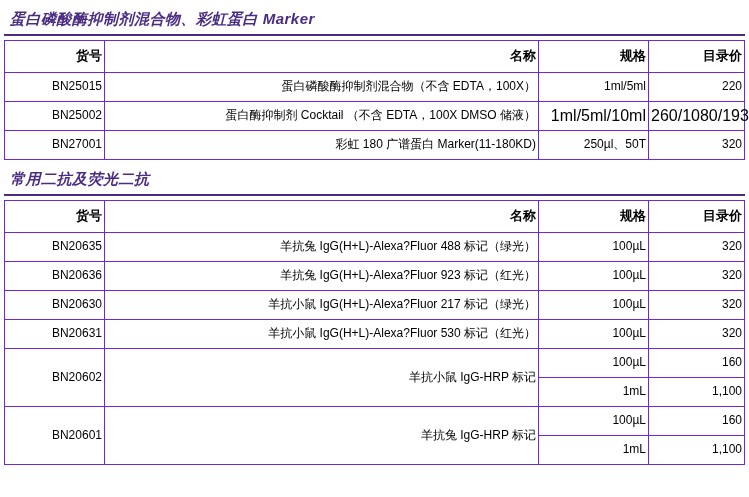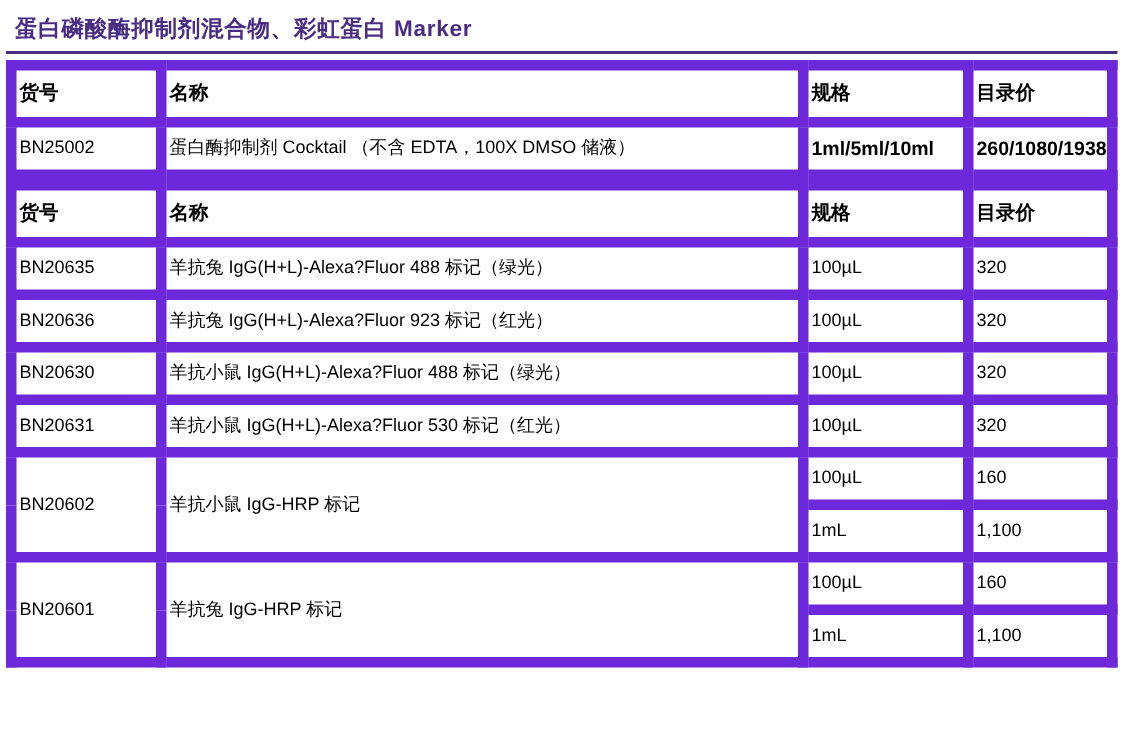--- a/index.html
+++ b/index.html
@@ -14,47 +14,48 @@
   .page{width:749px;height:497px;position:relative;box-sizing:border-box;padding:6px 4px 0 4px;}
 
   .section-title{
     color:#4a2d83;
     font-weight:bold;
     font-size:15px;
     letter-spacing:0.5px;
     padding:4px 6px 5px 6px;
     border-bottom:2px solid #4a2d83;
     margin:0 0 4px 0;
+    font-style:italic;
   }
   .section-title.second{margin-top:6px;}
 
   table{
     border-collapse:collapse;
     width:741px;
     table-layout:fixed;
   }
   table th, table td{
-    border:7px solid #6d28d9;
-    text-align:left;
+    border:1px solid #6d28d9;
+    text-align:right;
     vertical-align:middle;
     font-size:12px;
     padding:2px 2px;
     line-height:1.15;
   }
   thead th{
     font-weight:bold;
     font-size:13px;
     height:27px;
   }
   tbody td{height:24px;font-size:12px;}
   .c-code{width:100px;font-weight:bold;}
   .c-name{width:auto;}
   .c-spec{width:110px;}
   .c-price{width:96px;}
-  .small{font-size:13px;font-weight:bold;}
+  .small{font-size:16px;}
   .nowrap{white-space:nowrap;}
 </style>
 </head>
 <body>
 
 <div class="page">
 
   <div class="section-title">蛋白磷酸酶抑制剂混合物、彩虹蛋白 Marker</div>
 
   <table>
@@ -67,28 +68,41 @@
     <thead>
       <tr>
         <th>货号</th>
         <th>名称</th>
         <th>规格</th>
         <th>目录价</th>
       </tr>
     </thead>
     <tbody>
       <tr>
+        <td>BN25015</td>
+        <td>蛋白磷酸酶抑制剂混合物（不含 EDTA，100X）</td>
+        <td>1ml/5ml</td>
+        <td>220</td>
+      </tr>
+      <tr>
         <td>BN25002</td>
         <td>蛋白酶抑制剂 Cocktail （不含 EDTA，100X DMSO 储液）</td>
         <td class="small nowrap">1ml/5ml/10ml</td>
         <td class="small nowrap">260/1080/1938</td>
       </tr>
+      <tr>
+        <td>BN27001</td>
+        <td>彩虹 180 广谱蛋白 Marker(11-180KD)</td>
+        <td>250µl、50T</td>
+        <td>320</td>
+      </tr>
     </tbody>
   </table>
 
+  <div class="section-title second">常用二抗及荧光二抗</div>
 
   <table>
     <colgroup>
       <col class="c-code">
         <col class="c-name">
         <col class="c-spec">
         <col class="c-price">
     </colgroup>
     <thead>
       <tr>
@@ -106,21 +120,21 @@
         <td>320</td>
       </tr>
       <tr>
         <td>BN20636</td>
         <td>羊抗兔 IgG(H+L)-Alexa?Fluor 923 标记（红光）</td>
         <td>100µL</td>
         <td>320</td>
       </tr>
       <tr>
         <td>BN20630</td>
-        <td>羊抗小鼠 IgG(H+L)-Alexa?Fluor 488 标记（绿光）</td>
+        <td>羊抗小鼠 IgG(H+L)-Alexa?Fluor 217 标记（绿光）</td>
         <td>100µL</td>
         <td>320</td>
       </tr>
       <tr>
         <td>BN20631</td>
         <td>羊抗小鼠 IgG(H+L)-Alexa?Fluor 530 标记（红光）</td>
         <td>100µL</td>
         <td>320</td>
       </tr>
 

